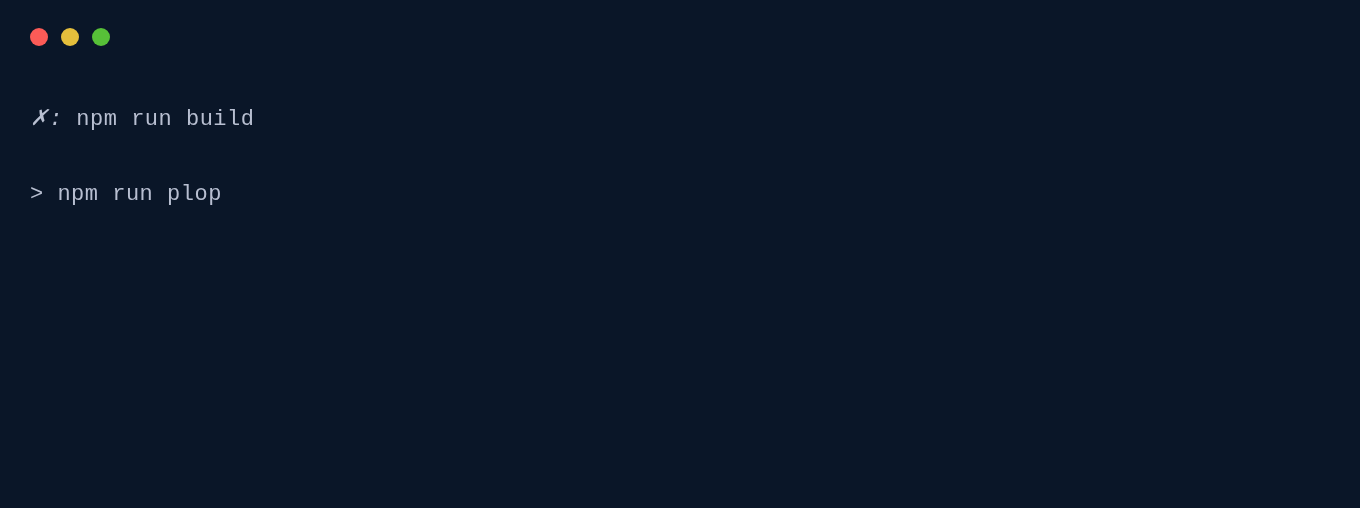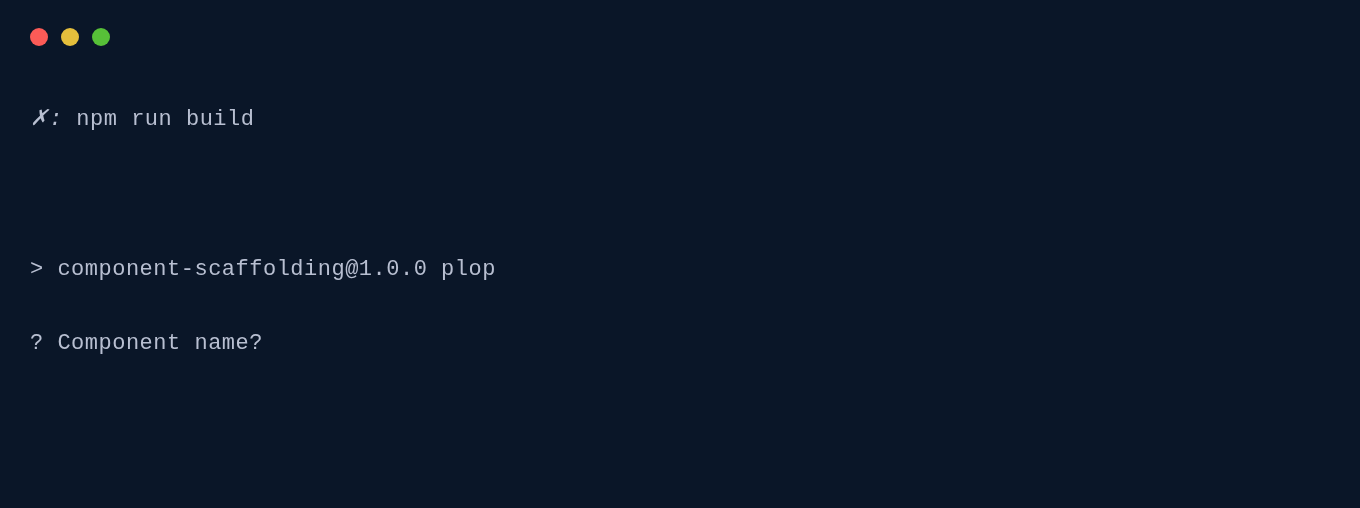--- a/index.html
+++ b/index.html
@@ -71,19 +71,18 @@
 <div class="terminal-window">
   <div class="titlebar">
     <div class="traffic-light close"></div>
     <div class="traffic-light minimize"></div>
     <div class="traffic-light maximize"></div>
   </div>
 
   <div class="terminal-content">
     <div class="line"><span class="prompt-symbol">✗:</span><span> npm run build</span></div>
     <div class="line"></div>
+    <div class="line">&gt; npm run plop</div>
     <div class="line"></div>
     <div class="line"></div>
-    <div class="line">&gt; component-scaffolding@1.0.0 plop</div>
     <div class="line"></div>
-    <div class="line">? Component name?</div>
   </div>
 </div>
 
 </body></html>

